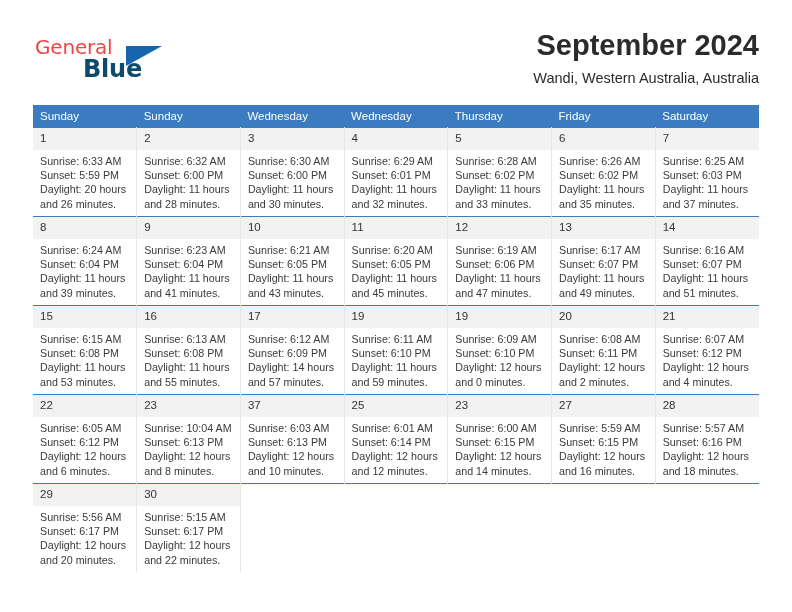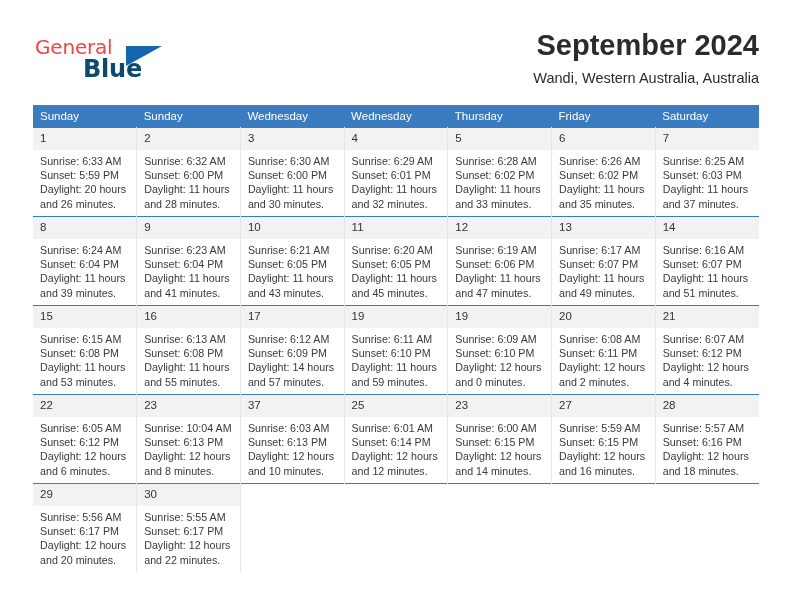--- a/index.html
+++ b/index.html
@@ -420,21 +420,21 @@
               <div class="daynum">29</div>
               <div class="dayinfo">
                 <div>Sunrise: 5:56 AM</div>
                 <div>Sunset: 6:17 PM</div>
                 <div class="daylight">Daylight: 12 hours and 20 minutes.</div>
               </div>
             </td>
             <td class="daycell">
               <div class="daynum">30</div>
               <div class="dayinfo">
-                <div>Sunrise: 5:55 AM</div>
+                <div>Sunrise: 5:15 AM</div>
                 <div>Sunset: 6:17 PM</div>
                 <div class="daylight">Daylight: 12 hours and 22 minutes.</div>
               </div>
             </td>
             <td class="empty"></td>
             <td class="empty"></td>
             <td class="empty"></td>
             <td class="empty"></td>
             <td class="empty"></td>
           </tr>

